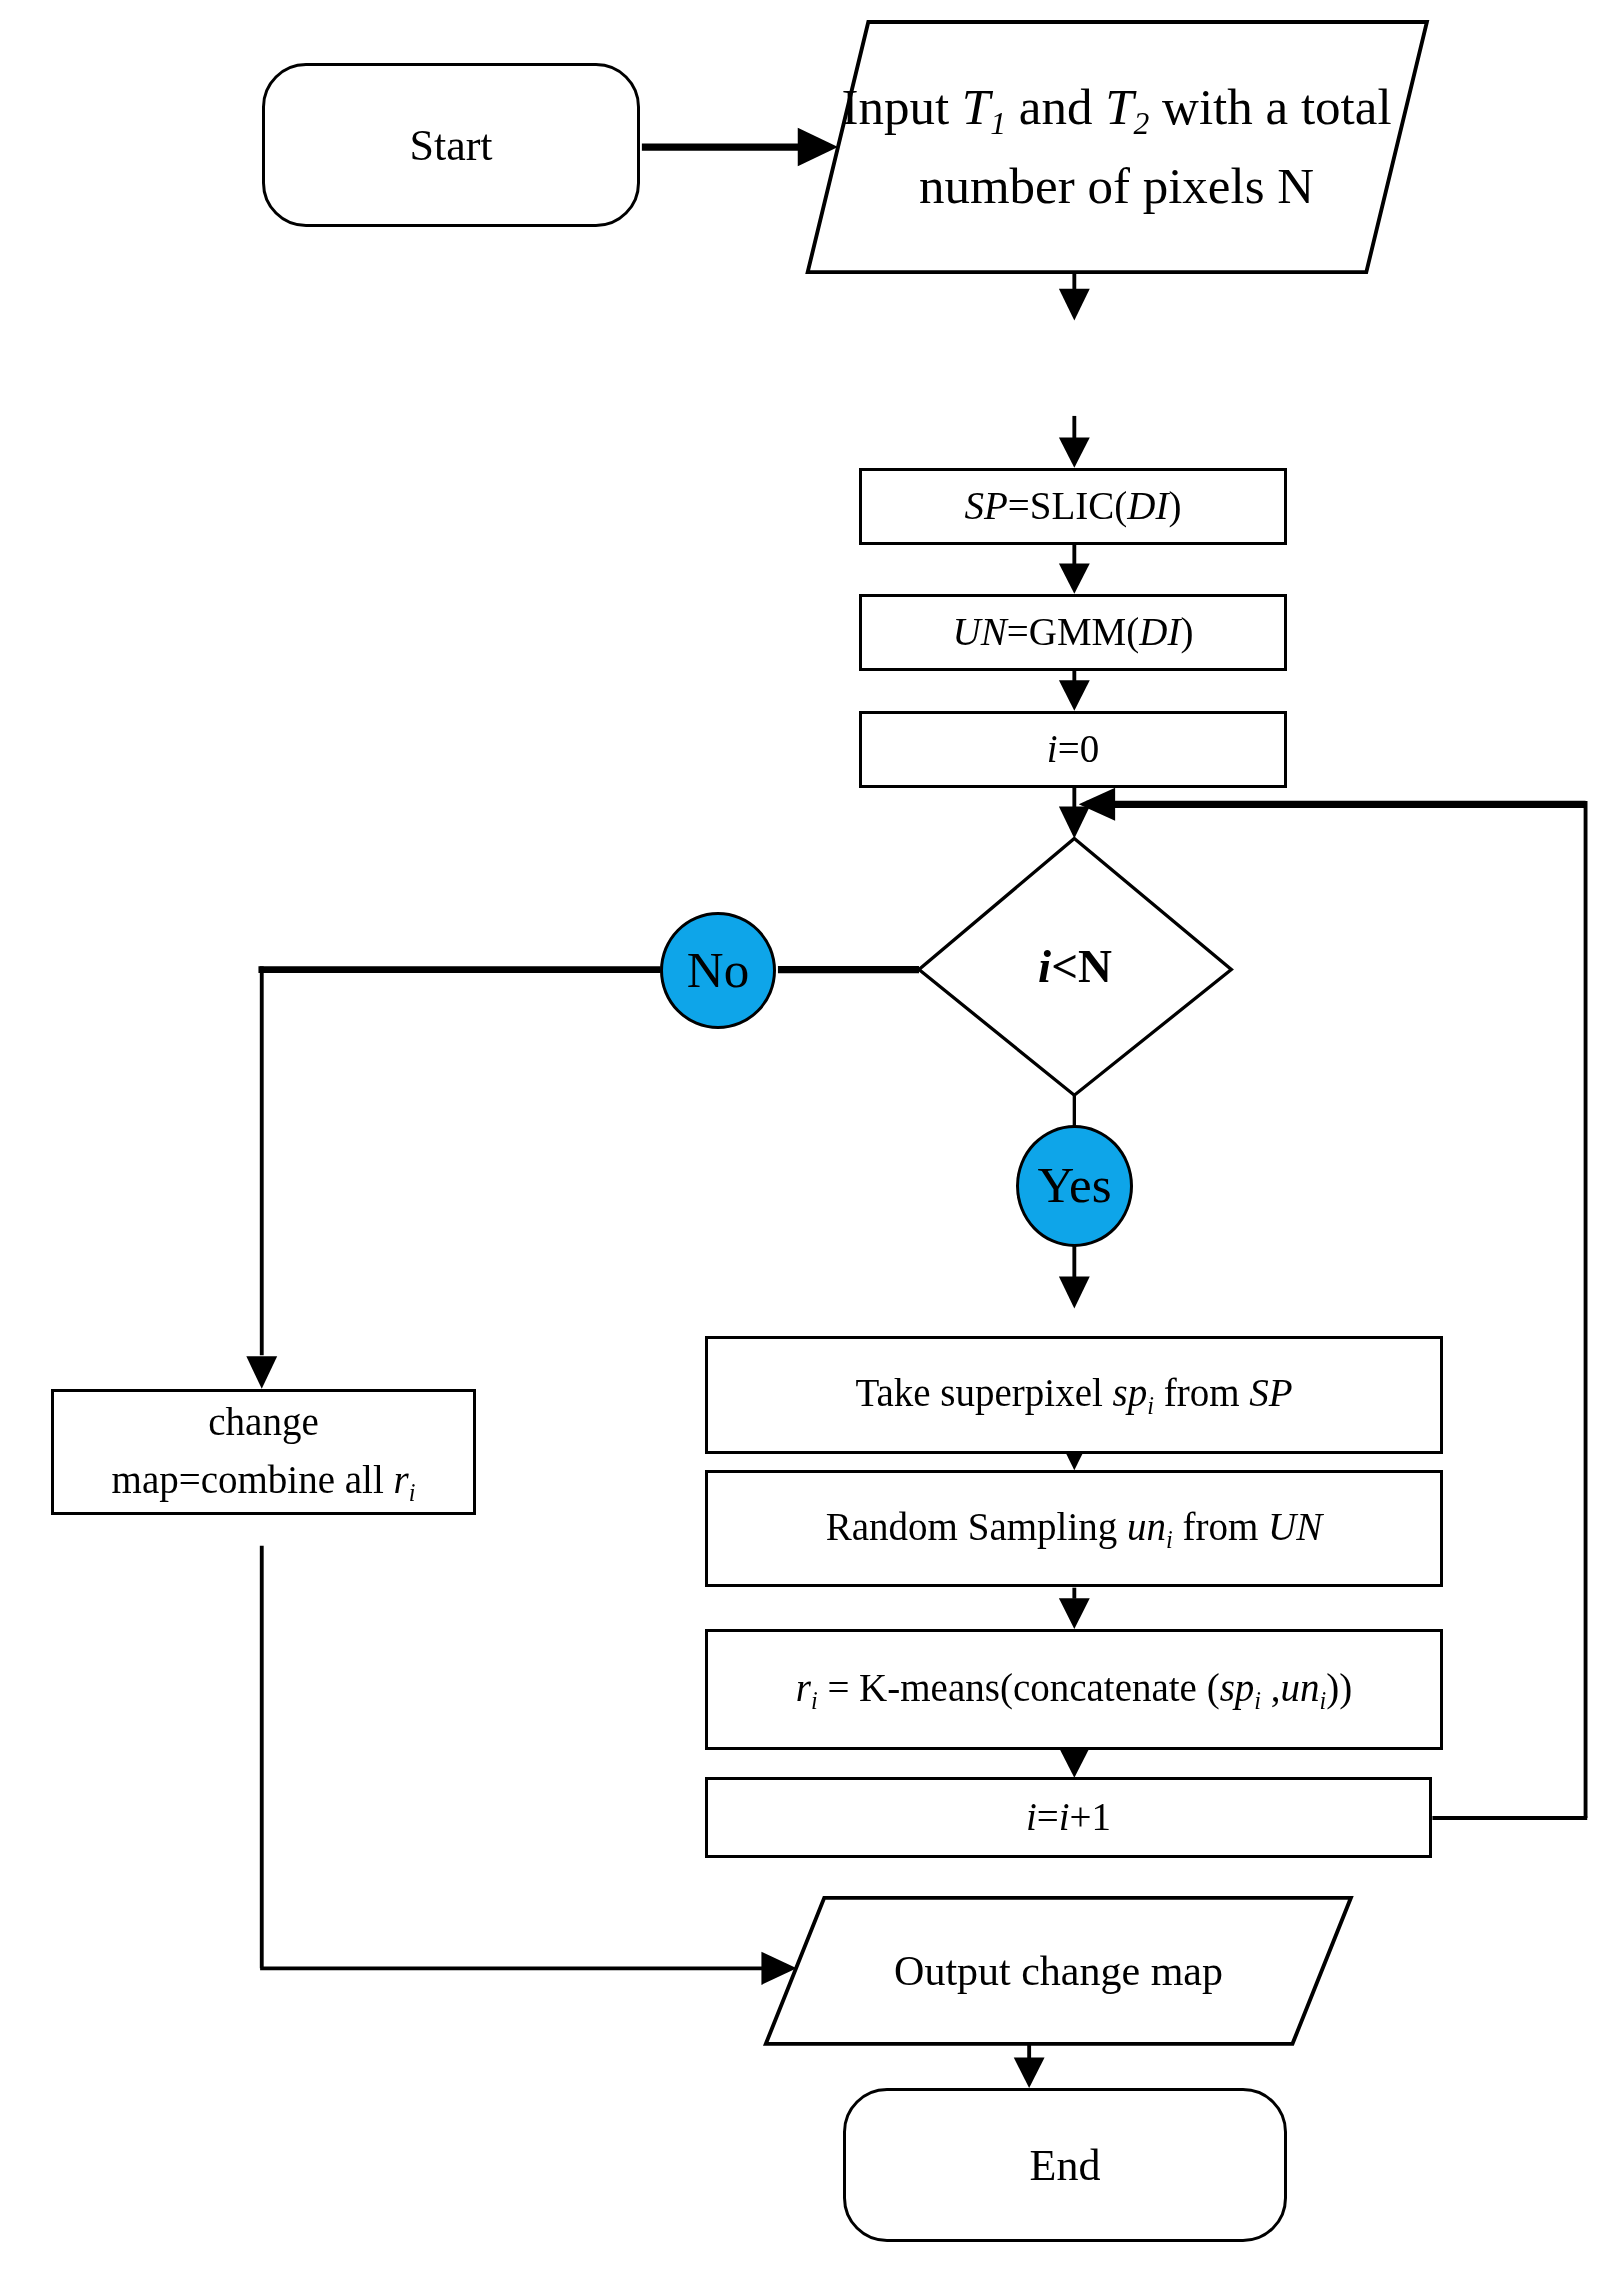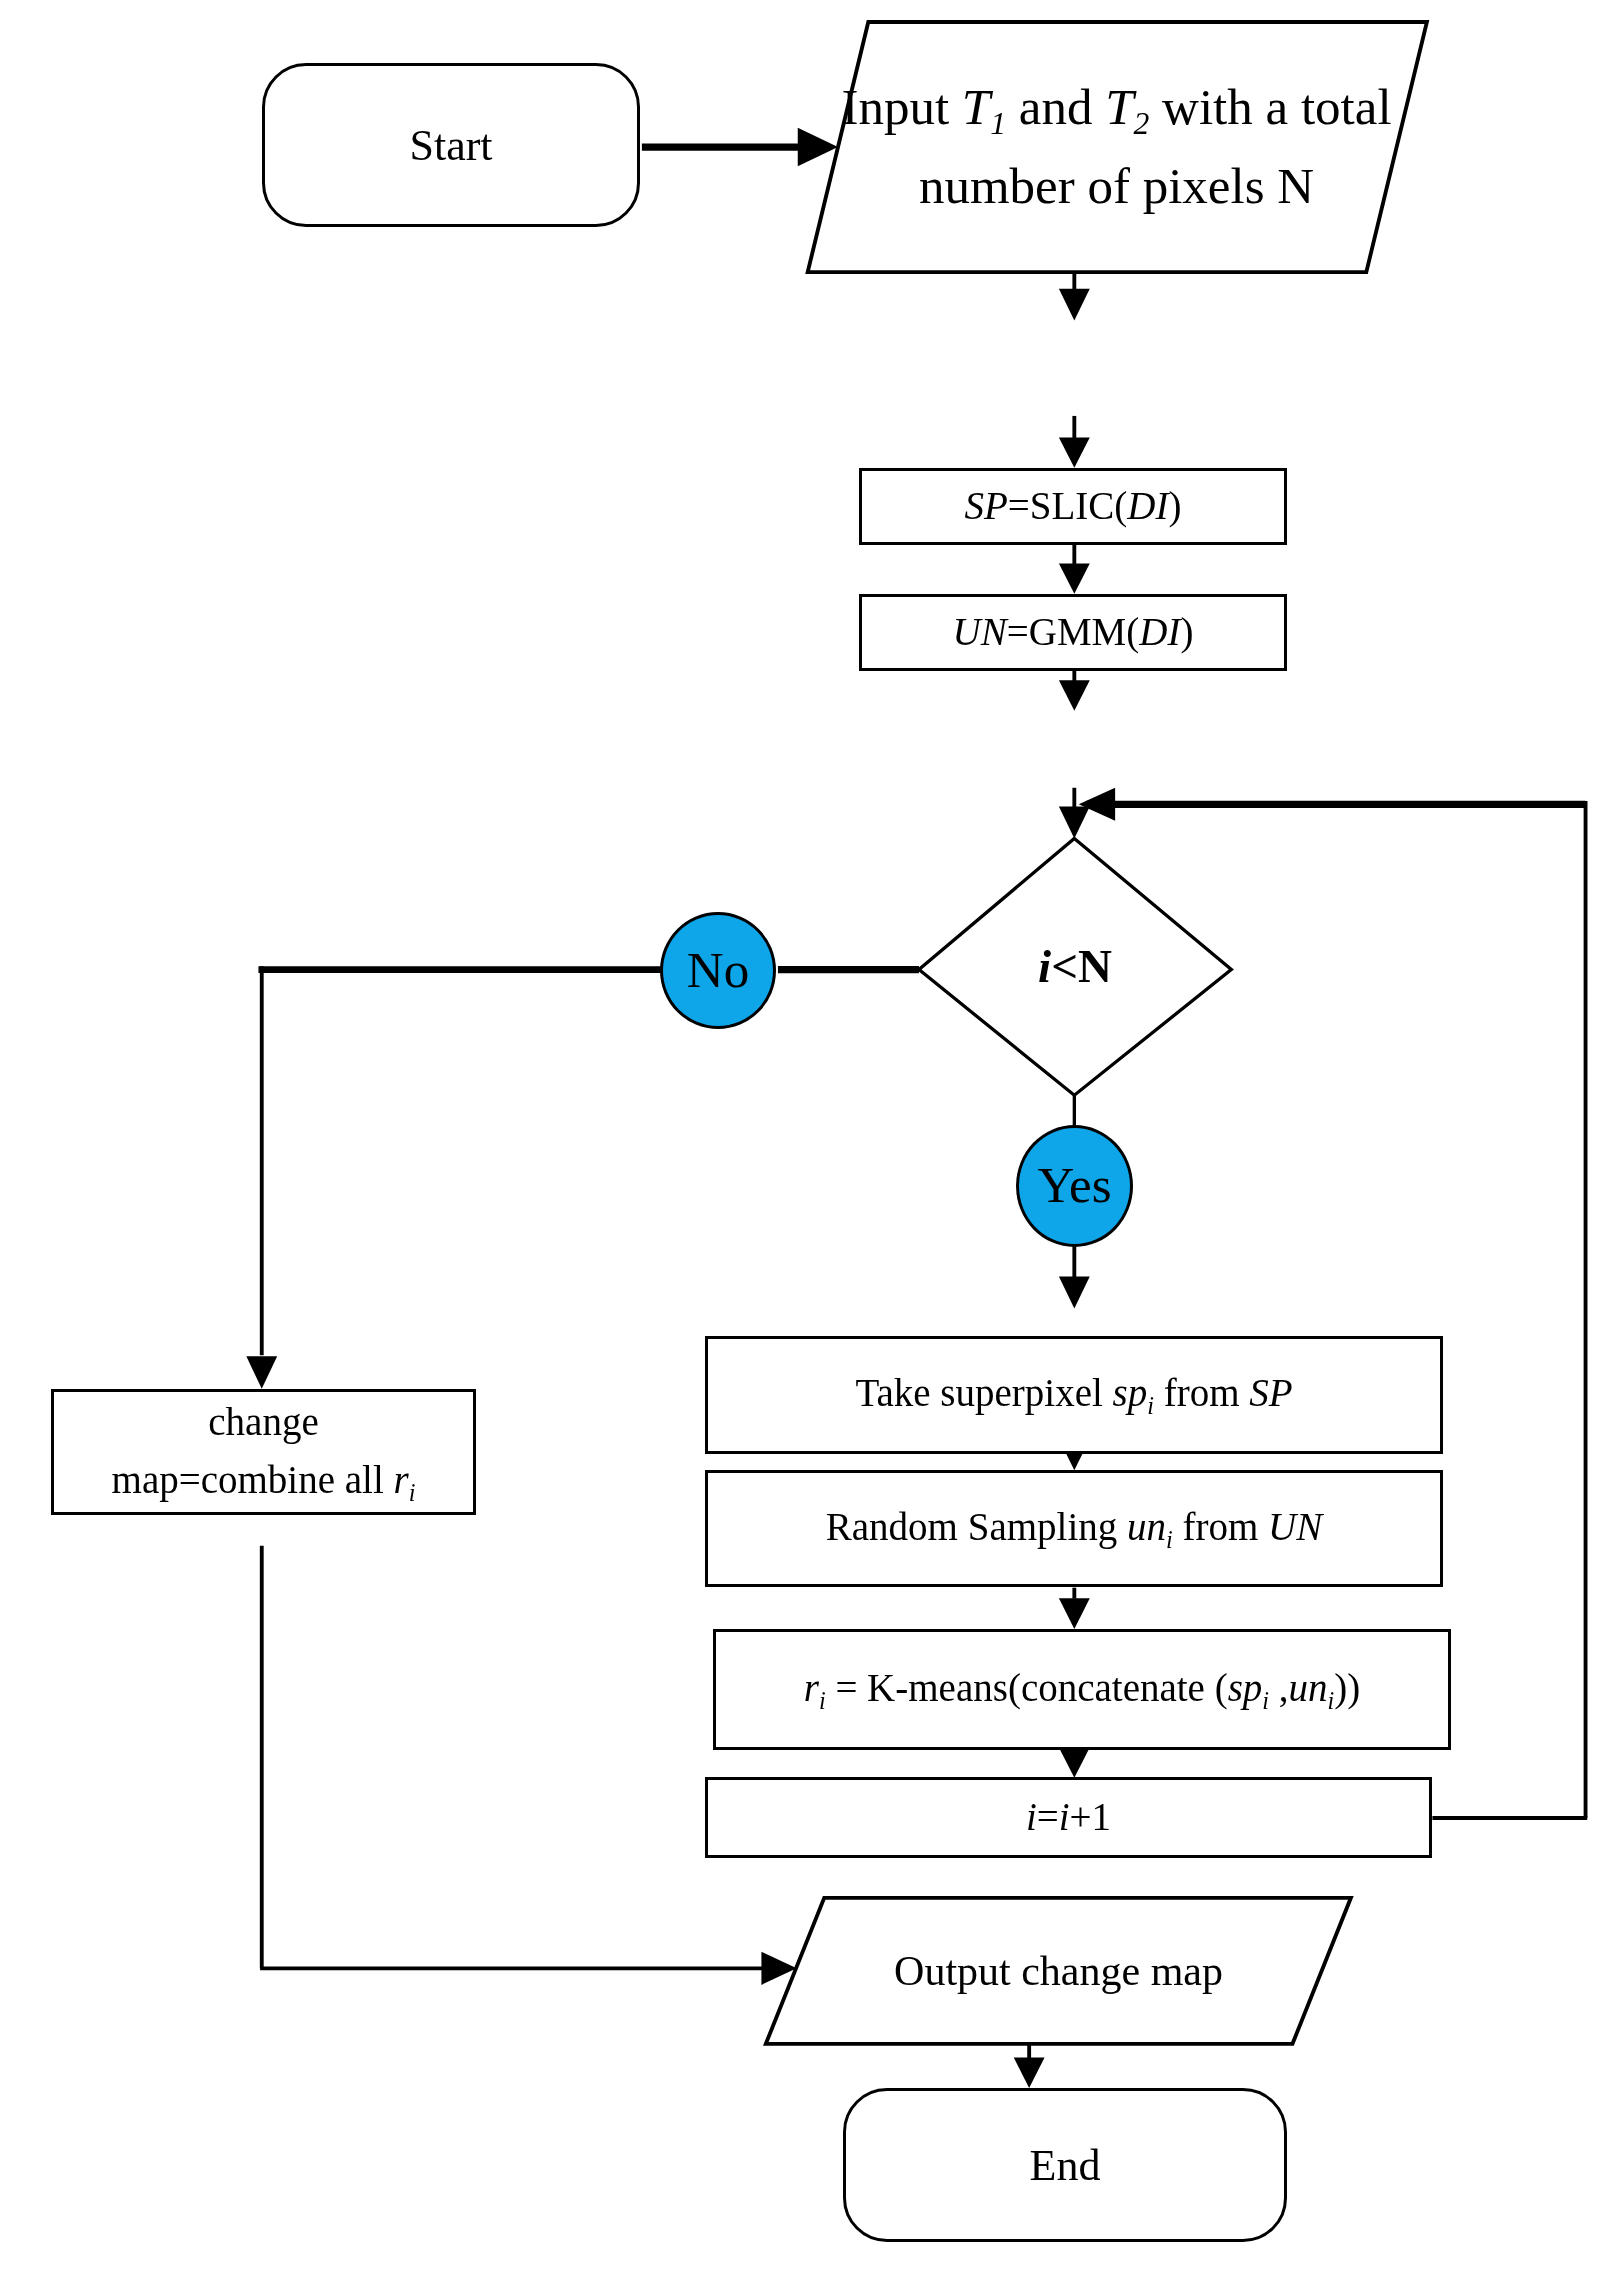--- a/index.html
+++ b/index.html
@@ -106,20 +106,23 @@
 
 
   <div class="node rect fs70" style="left:859px; top:468px; width:428px; height:77px;">
     <span><span class="seg-i">SP</span><span>=SLIC(</span><span class="seg-i">DI</span><span>)</span></span>
   </div>
 
   <div class="node rect fs70" style="left:859px; top:594px; width:428px; height:77px;">
     <span><span class="seg-i">UN</span><span>=GMM(</span><span class="seg-i">DI</span><span>)</span></span>
   </div>
 
+  <div class="node rect fs70" style="left:859px; top:711px; width:428px; height:77px;">
+    <span><span class="seg-i">i</span><span>=0</span></span>
+  </div>
 
   <div class="node overlay cond-label" style="left:919px; top:838px; width:312px; height:257px;">
     <span><span class="seg-i">i</span><span>&lt;N</span></span>
   </div>
 
   <div class="node circle fs74" style="left:660px; top:912px; width:116px; height:117px;">
     <span>No</span>
   </div>
 
   <div class="node circle fs74" style="left:1016px; top:1125px; width:117px; height:122px;">
@@ -127,21 +130,21 @@
   </div>
 
   <div class="node rect fs70" style="left:705px; top:1308px; width:738px; height:118px;margin-top:28px;">
     <span><span>Take superpixel </span><span class="seg-i">sp</span><span class="seg-isub">i</span><span> from </span><span class="seg-i">SP</span></span>
   </div>
 
   <div class="node rect fs70" style="left:705px; top:1470px; width:738px; height:117px;">
     <span><span>Random Sampling </span><span class="seg-i">un</span><span class="seg-isub">i</span><span> from </span><span class="seg-i">UN</span></span>
   </div>
 
-  <div class="node rect fs70" style="left:705px; top:1629px; width:738px; height:121px;margin-left:8px;">
+  <div class="node rect fs70" style="left:705px; top:1629px; width:738px; height:121px;">
     <span><span class="seg-i">r</span><span class="seg-isub">i</span><span> = K-means(concatenate (</span><span class="seg-i">sp</span><span class="seg-isub">i</span><span> ,</span><span class="seg-i">un</span><span class="seg-isub">i</span><span>))</span></span>
   </div>
 
   <div class="node rect fs70" style="left:705px; top:1777px; width:727px; height:81px;">
     <span><span class="seg-i">i</span><span>=</span><span class="seg-i">i</span><span>+1</span></span>
   </div>
 
   <div class="node rect fs70 two-line" style="left:51px; top:1389px; width:425px; height:126px;">
     <div><span>change</span></div>
     <div><span>map=combine all </span><span class="seg-i">r</span><span class="seg-isub">i</span></div>

